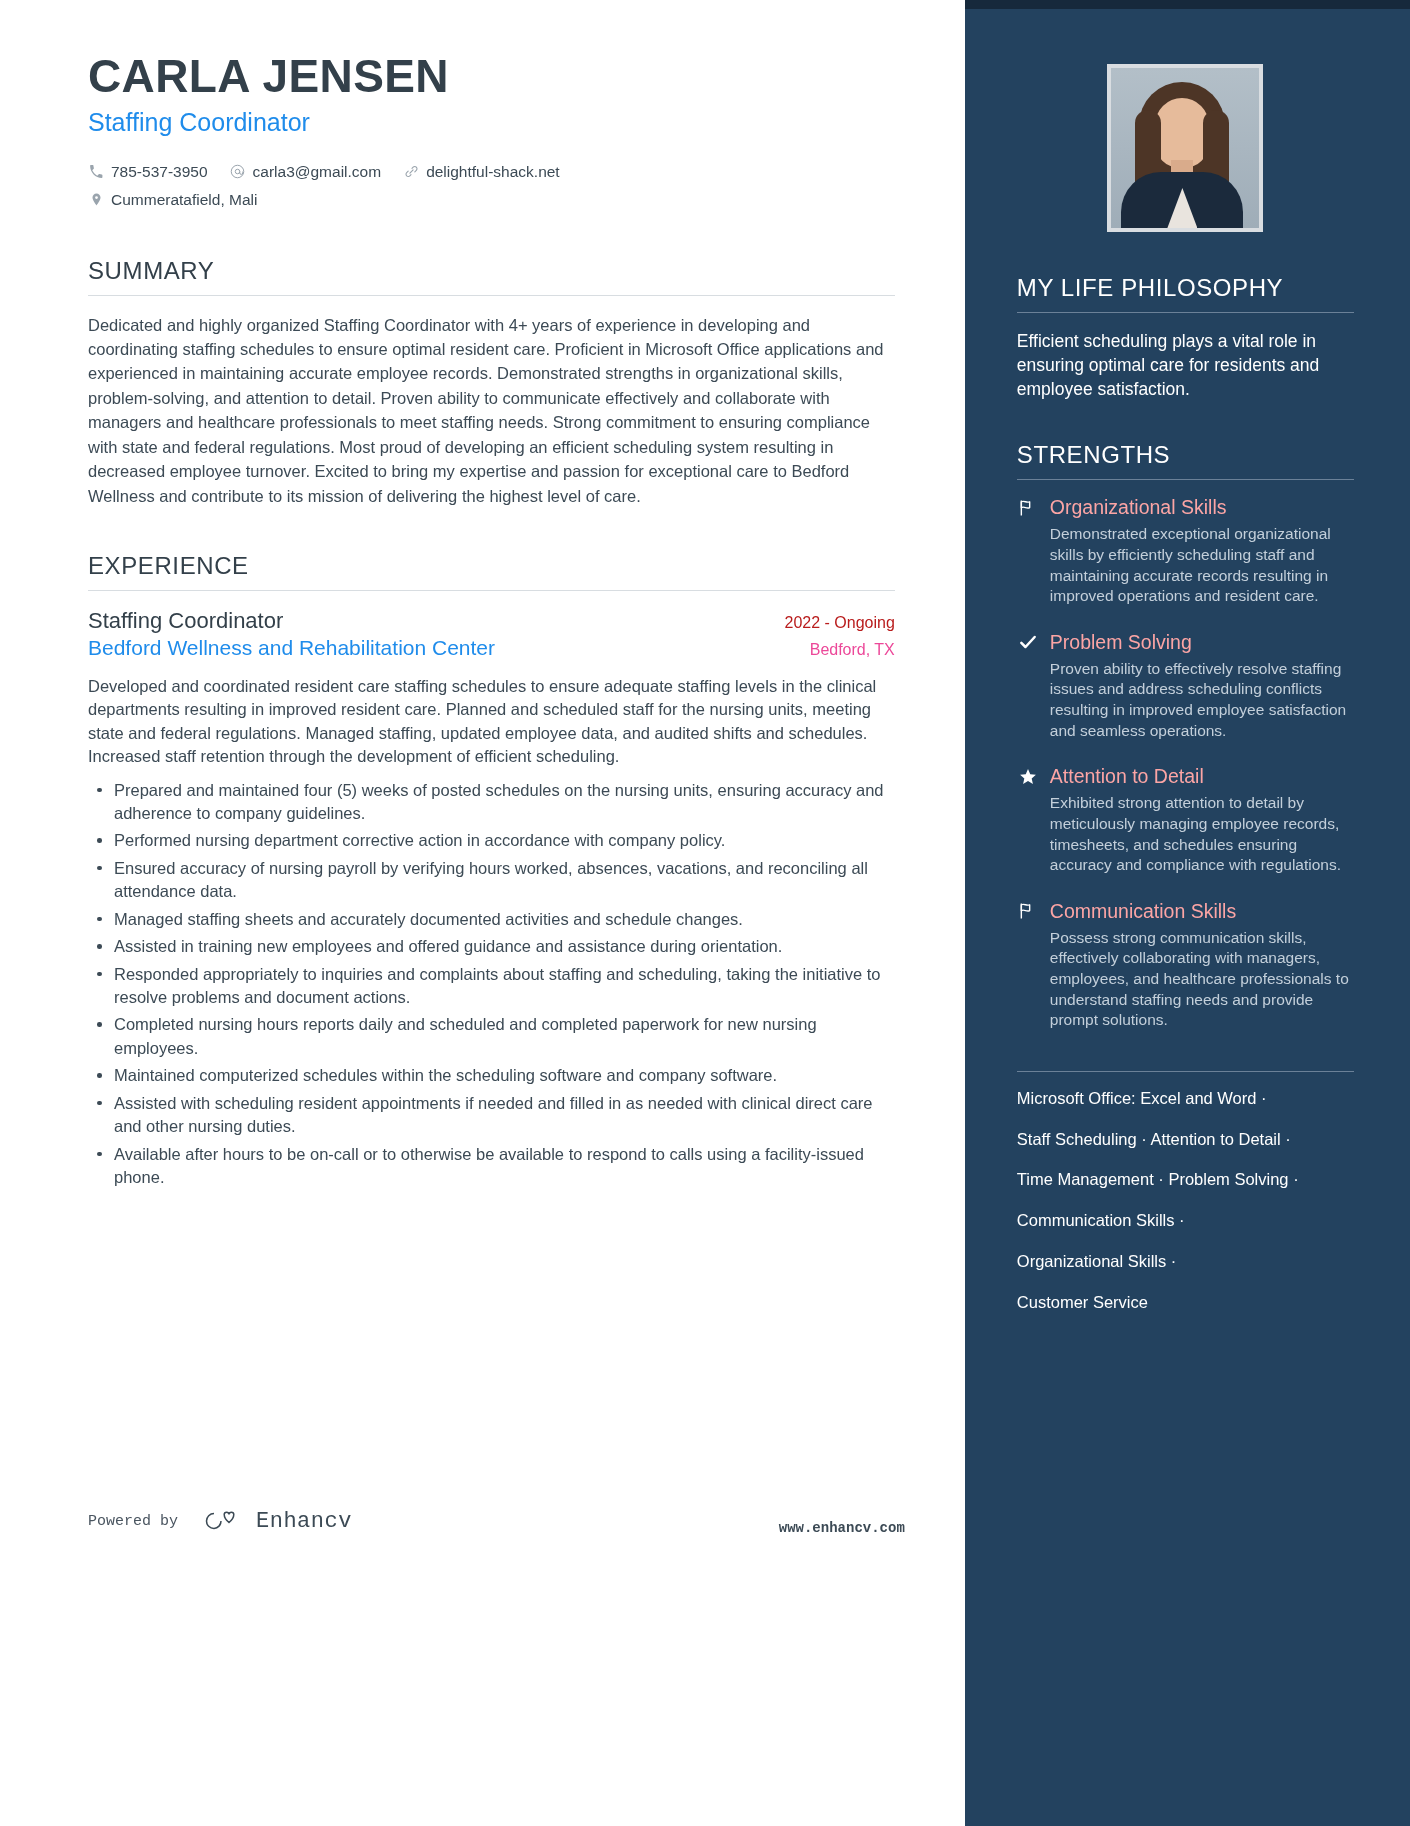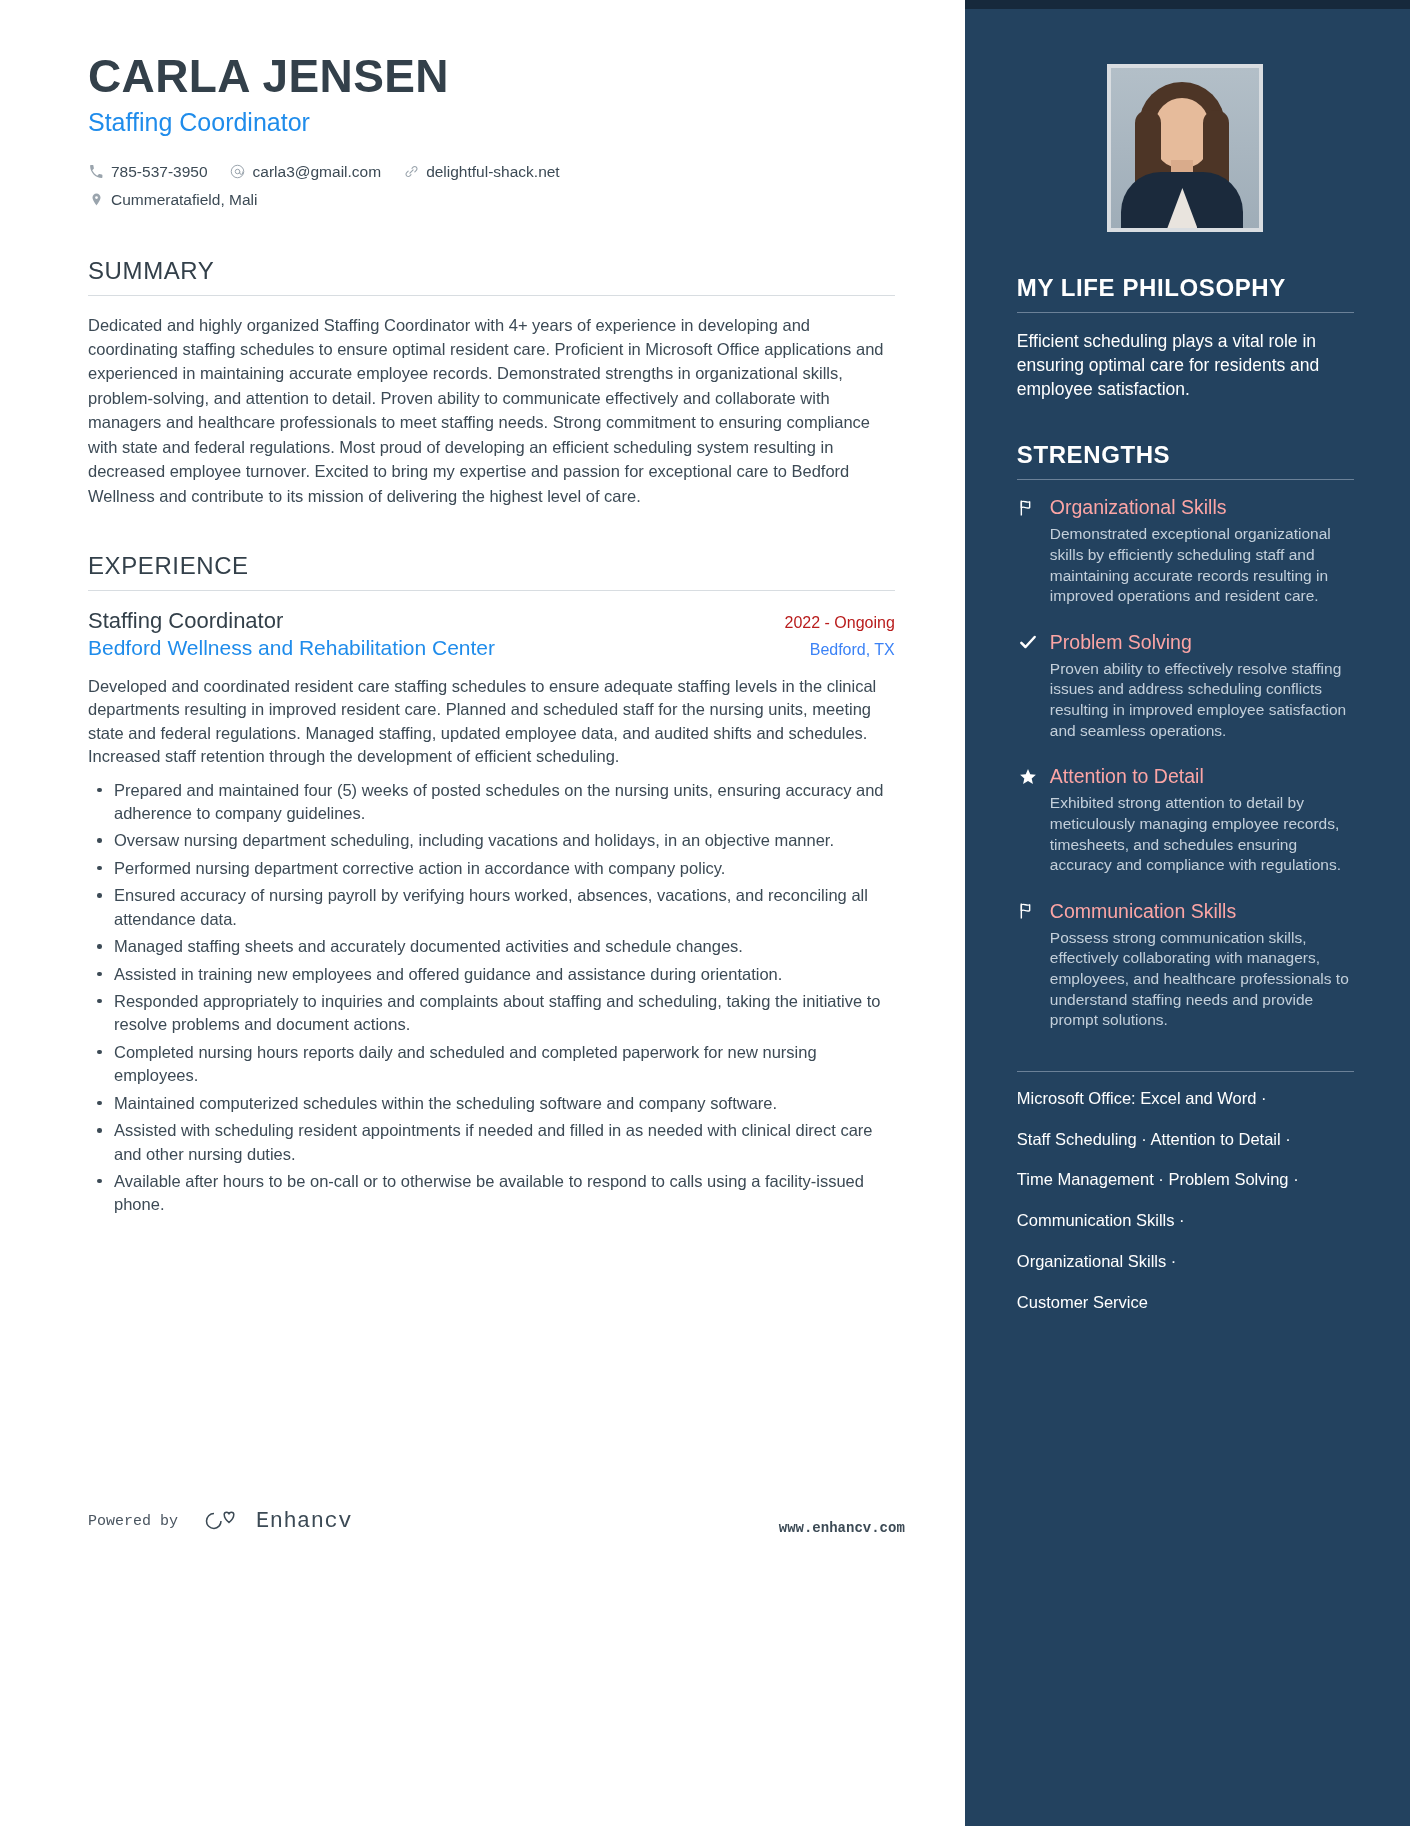--- a/index.html
+++ b/index.html
@@ -117,21 +117,21 @@
     justify-content: space-between;
     align-items: baseline;
     margin-bottom: 15px;
   }
   .job-company {
     font-size: 21px;
     color: #1f8ceb;
   }
   .job-location {
     font-size: 16px;
-    color: #3b82f6;
+    color: #ec4899;
     white-space: nowrap;
   }
   .job-desc {
     font-size: 16.5px;
     line-height: 1.42;
     color: #3c4a55;
     margin: 0 0 10px 0;
   }
   ul.bullets {
     list-style: none;
@@ -232,21 +232,21 @@
     position:absolute; left:10px; bottom:0; width:122px; height:56px;
     background:#1b2a3c; border-radius:40px 40px 0 0;
   }
   .ph-shirt {
     position:absolute; left:56px; bottom:0; width:30px; height:40px;
     background:#e9e4de; clip-path: polygon(50% 0, 100% 100%, 0 100%);
   }
 
   .side-title {
     font-size: 24px;
-    font-weight: 700;
+    font-weight: 400;
     letter-spacing: 0.6px;
     color: #ffffff;
     margin: 0 0 10px 0;
   }
   .side-rule {
     height: 1px;
     background: #6b8198;
     width: 100%;
     margin-bottom: 16px;
   }
@@ -362,21 +362,20 @@
           <div class="job-title">Staffing Coordinator</div>
           <div class="job-dates">2022 - Ongoing</div>
         </div>
         <div class="job-subheader">
           <div class="job-company">Bedford Wellness and Rehabilitation Center</div>
           <div class="job-location">Bedford, TX</div>
         </div>
         <p class="job-desc">Developed and coordinated resident care staffing schedules to ensure adequate staffing levels in the clinical departments resulting in improved resident care. Planned and scheduled staff for the nursing units, meeting state and federal regulations. Managed staffing, updated employee data, and audited shifts and schedules. Increased staff retention through the development of efficient scheduling.</p>
         <ul class="bullets" id="job-bullets">
             <li>Prepared and maintained four (5) weeks of posted schedules on the nursing units, ensuring accuracy and adherence to company guidelines.</li>
-            <li>Oversaw nursing department scheduling, including vacations and holidays, in an objective manner.</li>
             <li>Performed nursing department corrective action in accordance with company policy.</li>
             <li>Ensured accuracy of nursing payroll by verifying hours worked, absences, vacations, and reconciling all attendance data.</li>
             <li>Managed staffing sheets and accurately documented activities and schedule changes.</li>
             <li>Assisted in training new employees and offered guidance and assistance during orientation.</li>
             <li>Responded appropriately to inquiries and complaints about staffing and scheduling, taking the initiative to resolve problems and document actions.</li>
             <li>Completed nursing hours reports daily and scheduled and completed paperwork for new nursing employees.</li>
             <li>Maintained computerized schedules within the scheduling software and company software.</li>
             <li>Assisted with scheduling resident appointments if needed and filled in as needed with clinical direct care and other nursing duties.</li>
             <li>Available after hours to be on-call or to otherwise be available to respond to calls using a facility-issued phone.</li>
           </ul>

